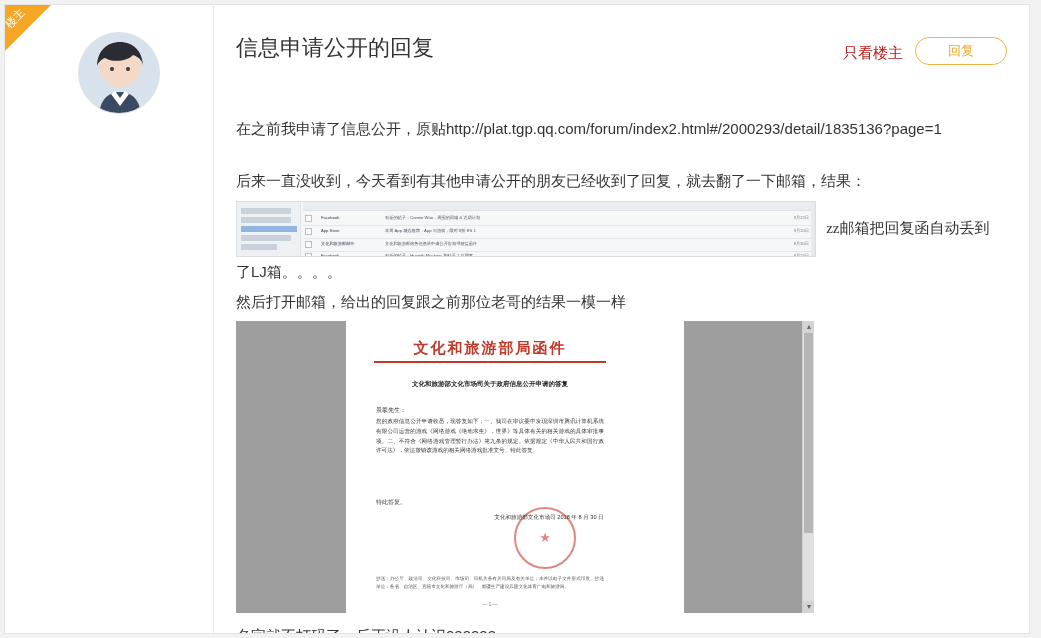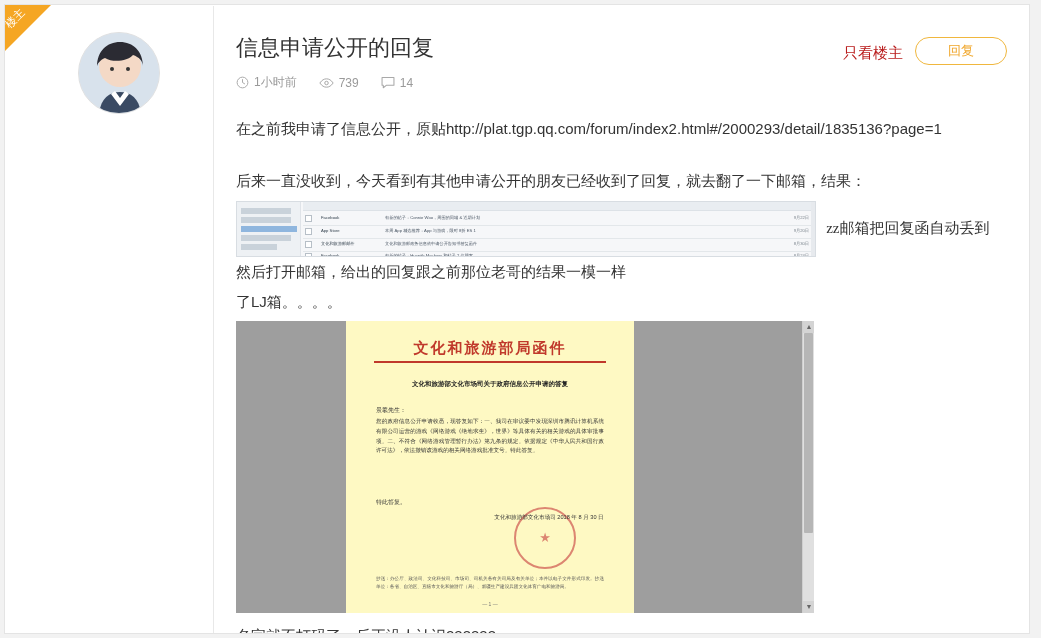--- a/index.html
+++ b/index.html
@@ -185,22 +185,22 @@
   .letter-wrap {
     position: relative;
     width: 578px; height: 292px;
     background: #9e9e9e;
     margin: 6px 0 10px 0;
     overflow: hidden;
   }
   .letter-page {
     position: absolute;
     left: 110px; top: 0;
-    width: 288px; height: 292px;
-    background: #fef9c3;
+    width: 338px; height: 292px;
+    background: #ffffff;
   }
   .letter-scrollbar {
     position: absolute;
     right: 0; top: 0; bottom: 0;
     width: 12px;
     background: #e0e0e0;
     border-left: 1px solid #cfcfcf;
   }
   .letter-thumb {
     position: absolute;
@@ -326,42 +326,20 @@
           <path d="M36 58l5 7 5-7 4 3-9 12-9-12z" fill="#ffffff"></path>
           <circle cx="33" cy="36" r="2" fill="#333"></circle>
           <circle cx="49" cy="36" r="2" fill="#333"></circle>
         </svg>
       </div>
     </div>
 
     <div class="content">
       <h1 class="title">信息申请公开的回复</h1>
 
-      <div class="meta">
-        <span class="meta-item">
-          <svg width="13" height="13" viewBox="0 0 16 16">
-            <circle cx="8" cy="8" r="6.6" fill="none" stroke="#a9a9a9" stroke-width="1.2"></circle>
-            <path d="M8 4.4V8l2.6 1.6" fill="none" stroke="#a9a9a9" stroke-width="1.2" stroke-linecap="round"></path>
-          </svg>
-          <span>1小时前</span>
-        </span>
-        <span class="meta-item">
-          <svg width="15" height="12" viewBox="0 0 18 12">
-            <path d="M1 6c2.6-3.6 5-5 8-5s5.4 1.4 8 5c-2.6 3.6-5 5-8 5S3.6 9.6 1 6z" fill="none" stroke="#a9a9a9" stroke-width="1.2"></path>
-            <circle cx="9" cy="6" r="2.1" fill="none" stroke="#a9a9a9" stroke-width="1.2"></circle>
-          </svg>
-          <span>739</span>
-        </span>
-        <span class="meta-item">
-          <svg width="14" height="13" viewBox="0 0 16 14">
-            <path d="M1.2 1.2h13.6v9H6l-3.4 2.8V10.2H1.2z" fill="none" stroke="#a9a9a9" stroke-width="1.2" stroke-linejoin="round"></path>
-          </svg>
-          <span>14</span>
-        </span>
-      </div>
 
       <div class="only-author">只看楼主</div>
       <div class="reply-btn">回复</div>
 
       <div class="body">
         <p class="para">在之前我申请了信息公开，原贴http://plat.tgp.qq.com/forum/index2.html#/2000293/detail/1835136?page=1</p>
         <div class="gap"></div>
         <p class="para">后来一直没收到，今天看到有其他申请公开的朋友已经收到了回复，就去翻了一下邮箱，结果：</p>
 
         <div>
@@ -396,22 +374,22 @@
             <span class="mail-chk" style="top:51px;"></span>
             <span class="mail-from" style="top:50px;">Facebook</span>
             <span class="mail-sub" style="top:50px;width:330px;">有新的帖子：Huanith Machoer 和帖子 2 位朋友</span>
             <span class="mail-date" style="top:50px;">8月24日</span>
 
             <span class="mail-scroll"></span>
           </span>
           <span class="text-after-mail">zz邮箱把回复函自动丢到</span>
         </div>
 
+        <p class="para">了LJ箱。。。。</p>
         <p class="para">然后打开邮箱，给出的回复跟之前那位老哥的结果一模一样</p>
-        <p class="para">了LJ箱。。。。</p>
 
         <div class="letter-wrap">
           <div class="letter-page">
             <div class="letter-title">文化和旅游部局函件</div>
             <div class="letter-rule"></div>
             <div class="letter-sub">文化和旅游部文化市场司关于政府信息公开申请的答复</div>
             <div class="letter-salut">景羲先生：</div>
             <div class="letter-body">您的政府信息公开申请收悉，现答复如下：一、我司在审议委中发现深圳市腾讯计算机系统有限公司运营的游戏《网络游戏《绝地求生》，世界》等具体有关的相关游戏的具体审批事项。二、不符合《网络游戏管理暂行办法》第九条的规定。依据规定《中华人民共和国行政许可法》，依法撤销该游戏的相关网络游戏批准文号。特此答复。</div>
             <div class="letter-close">特此答复。</div>
             <div class="seal">

